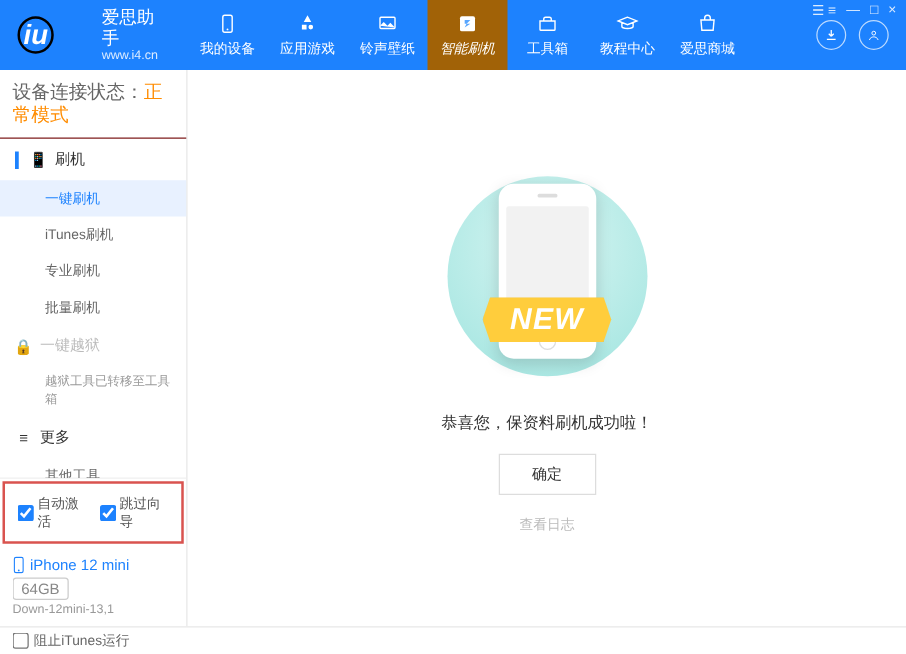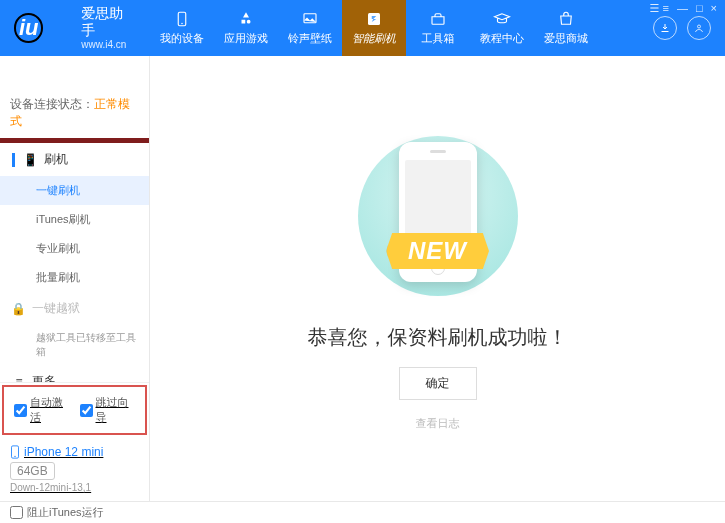--- a/index.html
+++ b/index.html
@@ -16,52 +16,52 @@
 .nav-icon { width: 18px; height: 18px; display: flex; align-items: center; justify-content: center; }
 .nav-icon svg { width: 18px; height: 18px; fill: #fff; }
 .window-controls { position: absolute; top: 0; right: 0; display: flex; padding: 2px 8px 0 0; gap: 8px; color: #fff; font-size: 11px; }
 .window-controls span { cursor: pointer; opacity: 0.85; }
 .header-right { display: flex; align-items: center; padding-right: 14px; gap: 10px; }
 .circle-btn { width: 24px; height: 24px; border: 1.5px solid rgba(255,255,255,0.7); border-radius: 50%; display: flex; align-items: center; justify-content: center; cursor: pointer; }
 .circle-btn svg { width: 12px; height: 12px; fill: #fff; }
 
 .body { display: flex; height: 445px; }
 .sidebar { width: 150px; border-right: 1px solid #e8e8e8; display: flex; flex-direction: column; }
-.status-bar { padding: 8px 10px; font-size: 12px; color: #666; border-bottom: 5px solid #7f1d1d; margin-top: 32px; }
+.status-bar { padding: 8px 10px; font-size: 15px; color: #666; border-bottom: 1px solid #7f1d1d; }
 .status-val { color: #ff8c00; }
 .menu { flex: 1; overflow-y: auto; }
 .menu-group { }
 .menu-head { display: flex; align-items: center; padding: 8px 12px; font-size: 12px; color: #333; cursor: pointer; gap: 6px; }
 .menu-head.locked { color: #bbb; }
 .menu-head .bar { width: 3px; height: 14px; background: #1d82fe; margin-right: 3px; }
 .menu-head .icon { width: 14px; display: flex; justify-content: center; }
 .menu-children { }
 .menu-item { padding: 7px 12px 7px 36px; font-size: 11px; color: #666; cursor: pointer; }
 .menu-item.active { background: #e8f1ff; color: #1d82fe; }
 .menu-note { padding: 6px 12px 6px 36px; font-size: 10px; color: #999; line-height: 1.4; }
 
-.sidebar-bottom { border-top: 1px solid #f0f0f0; text-decoration: underline; }
+.sidebar-bottom { border-top: 1px solid #f0f0f0; }
 .checks { display: flex; padding: 8px 10px; gap: 10px; border: 2px solid #d9534f; margin: 2px; }
 .check { display: flex; align-items: center; gap: 3px; font-size: 11px; color: #555; cursor: pointer; }
 .check input { accent-color: #1d82fe; }
 .device { padding: 8px 10px; }
 .device-name { color: #1d82fe; font-size: 12px; display: flex; align-items: center; gap: 4px; }
 .device-name svg { width: 10px; height: 14px; fill: #1d82fe; }
 .device-badge { display: inline-block; border: 1px solid #ccc; border-radius: 3px; padding: 1px 6px; font-size: 12px; color: #888; margin-top: 3px; }
 .device-info { font-size: 10px; color: #999; margin-top: 2px; }
 
 .main { flex: 1; display: flex; flex-direction: column; align-items: center; justify-content: center; padding: 20px; }
 .illustration { width: 220px; height: 180px; position: relative; margin-bottom: 18px; }
 .illus-circle { position: absolute; left: 50%; top: 50%; transform: translate(-50%,-50%); width: 160px; height: 160px; border-radius: 50%; background: radial-gradient(circle at 50% 35%, #d8f5f2, #9fe4df); }
 .illus-phone { position: absolute; left: 50%; top: 48%; transform: translate(-50%,-50%); width: 78px; height: 140px; background: #fff; border-radius: 12px; box-shadow: 0 4px 12px rgba(0,0,0,0.15); }
 .illus-phone::before { content:""; position:absolute; left:50%; top:8px; transform:translateX(-50%); width:16px; height:3px; background:#ddd; border-radius:2px; }
 .illus-phone::after { content:""; position:absolute; left:50%; bottom:7px; transform:translateX(-50%); width:12px; height:12px; border:1.5px solid #ddd; border-radius:50%; }
 .illus-screen { position:absolute; left:6px; right:6px; top:18px; bottom:24px; background:#f2f2f2; border-radius:2px; }
 .illus-banner { position:absolute; left:50%; bottom:37px; transform:translateX(-50%); background:#ffcd3c; color:#fff; font-weight:bold; font-style:italic; font-size:24px; padding:4px 22px; letter-spacing:1px; clip-path: polygon(6% 0, 94% 0, 100% 50%, 94% 100%, 6% 100%, 0 50%); box-shadow: 0 2px 4px rgba(0,0,0,0.2); }
-.main-msg { font-size: 20px; color: #333; margin-bottom: 16px; }
+.main-msg { font-size: 13px; color: #333; margin-bottom: 16px; }
 .main-btn { border: 1px solid #ddd; background: #fff; padding: 7px 26px; font-size: 12px; color: #333; cursor: pointer; }
 .main-link { margin-top: 16px; color: #bbb; font-size: 11px; cursor: pointer; }
 
 .footer { height: 22px; border-top: 1px solid #e8e8e8; display: flex; align-items: center; padding: 0 10px; font-size: 11px; color: #666; }
 .footer-left { display: flex; align-items: center; gap: 4px; }
 .footer-right { margin-left: auto; display: flex; gap: 14px; }
 .footer-right span { cursor: pointer; }
 </style>
 </head>
 <body>

